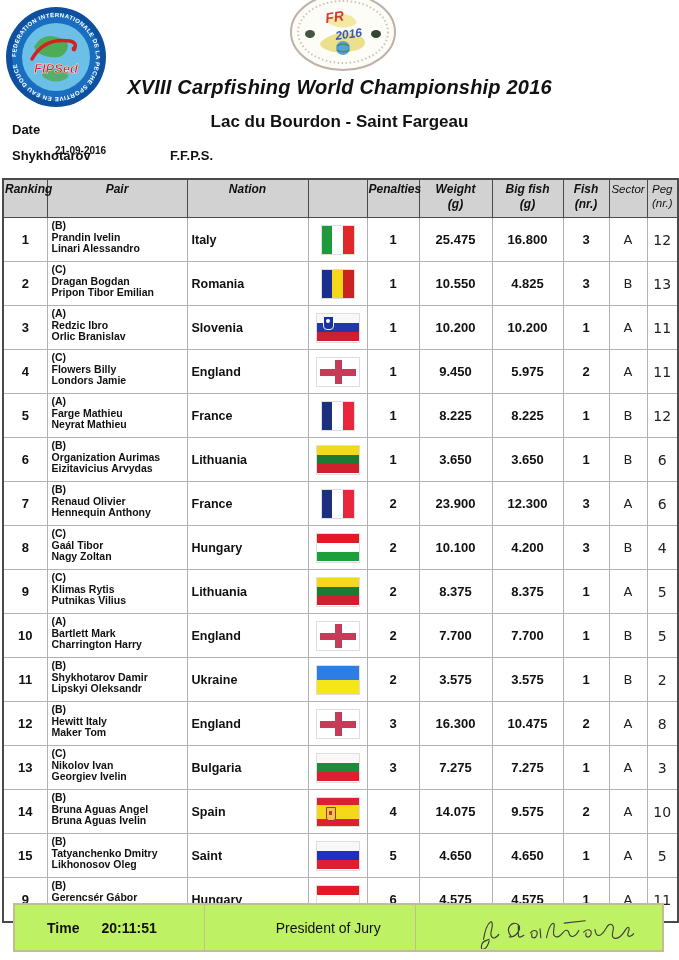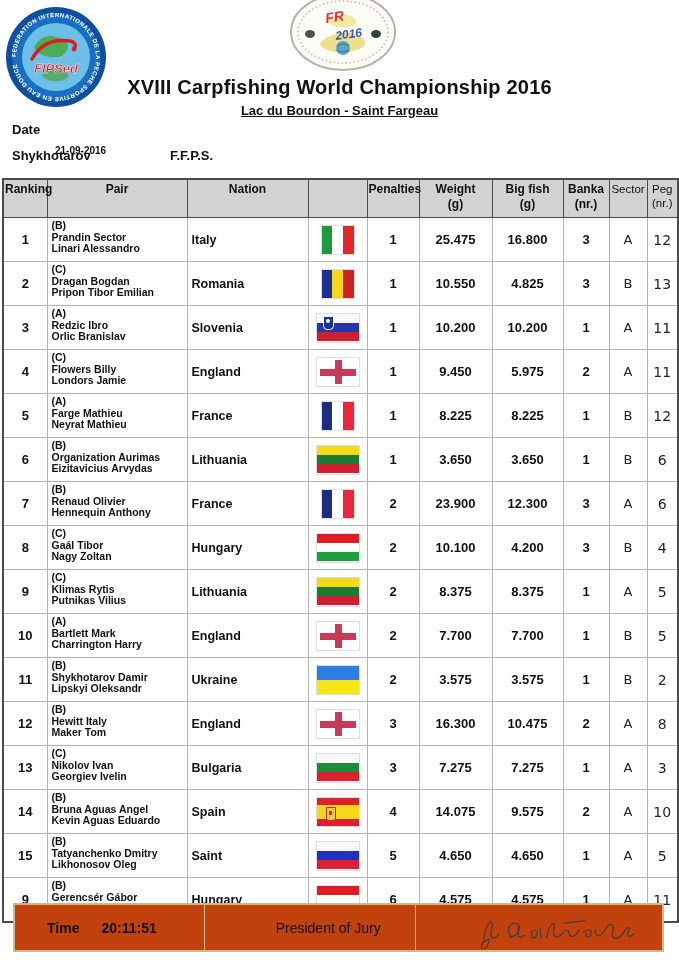--- a/index.html
+++ b/index.html
@@ -4,34 +4,34 @@
 <style>
   html,body{margin:0;padding:0;background:#fff;}
   .page{
     position:relative;width:679px;height:960px;margin:0 auto;background:#ffffff;
     font-family:"Liberation Sans",sans-serif;color:#111;overflow:hidden;
   }
   
   .fipsed-logo{position:absolute;left:4px;top:4px;width:104px;height:106px;}
   .event-logo{position:absolute;left:288px;top:-10px;width:110px;height:84px;}
   .doc-title{position:absolute;top:76px;left:0;width:100%;text-align:center;
-    font-size:20px;font-weight:bold;letter-spacing:.2px;}
-  .doc-subtitle{position:absolute;top:103px;left:0;width:100%;text-align:center;
-    font-size:13px;font-weight:bold;text-decoration:underline;}
+    font-size:20px;font-weight:bold;letter-spacing:.2px;font-style:italic;}
+  .doc-subtitle{position:absolute;top:112px;left:0;width:100%;text-align:center;
+    font-size:17px;font-weight:bold;}
   .date-label{position:absolute;left:12px;top:122px;font-size:13px;font-weight:bold;}
   .date-value{position:absolute;left:55px;top:122px;font-size:10px;font-weight:bold;margin-top:23px;}
   .ranking-title{position:absolute;top:128px;left:0;width:100%;text-align:center;
     font-size:17px;font-weight:bold;letter-spacing:1px;word-spacing:9px;}
   .org-label{position:absolute;left:12px;top:148px;font-size:13px;font-weight:bold;}
   .org-value{position:absolute;left:170px;top:148px;font-size:13px;font-weight:bold;}
   
   table.ranking{position:absolute;left:2px;top:178px;width:675px;border-collapse:collapse;
     border:2px solid #4a4a4a;table-layout:fixed;}
   thead th{background:#d2d2d2;border:1px solid #4a4a4a;vertical-align:top;
-    padding:2px 1px 0 1px;font-size:12px;line-height:1.25;height:35px;font-weight:bold;}
+    padding:2px 1px 0 1px;font-size:12px;line-height:1.25;height:35px;font-weight:bold;font-style:italic;}
   thead th.thin{font-weight:normal;font-size:11.5px;}
   thead .h-sub{font-weight:inherit;}
   tbody td{border:1px solid #b2b2b2;height:41px;padding:0;vertical-align:middle;}
   td.c-rank{text-align:center;font-weight:bold;font-size:13px;}
   td.c-pair{vertical-align:top;padding:2px 0 0 4px;}
   .c-pair .group,.c-pair .name{font-weight:bold;font-size:10.5px;line-height:11.5px;
     white-space:nowrap;}
   td.c-nation{padding-left:4px;font-weight:bold;font-size:12.5px;}
   td.c-num{text-align:center;font-weight:bold;font-size:13px;}
   td.c-thin{text-align:center;font-weight:normal;font-size:13px;color:#222;
@@ -51,21 +51,21 @@
   .si-shield{left:6px;top:2px;width:9px;height:12px;background:#16339e;
     border:1px solid #f4f4f4;border-radius:0 0 4px 4px;}
   .si-shield::after{content:"";position:absolute;left:2px;top:2px;width:4px;height:4px;
     background:#fff;border-radius:50%;}
   .es-crest{left:9px;top:9px;width:8px;height:12px;background:#e8c84a;
     border:1px solid #a83028;border-radius:0 0 3px 3px;}
   .es-crest::after{content:"";position:absolute;left:2px;top:3px;width:3px;height:4px;
     background:#c23a2e;}
   
   .footer-box{position:absolute;left:13px;top:903px;width:647px;height:45px;
-    border:2px solid #c6bd8f;display:flex;background:#c2410c;gap:36px;}
+    border:2px solid #c6bd8f;display:flex;background:#bef264;gap:36px;}
   .footer-cell{box-sizing:border-box;display:flex;align-items:center;}
   .cell-time{width:219px;border-right:1px solid #c6bd8f;padding-left:32px;}
   .cell-president{width:206px;border-right:1px solid #c6bd8f;justify-content:center;}
   .cell-signature{flex:1;justify-content:center;}
   .time-label{font-size:14px;font-weight:bold;margin-right:22px;}
   .time-value{font-size:14px;font-weight:bold;}
   .president-label{font-size:14px;font-weight:normal;}
 </style>
 </head>
 <body>
@@ -145,38 +145,38 @@
           </th>
           <th>
             <div class="h-label">Weight</div>
             <div class="h-sub">(g)</div>
           </th>
           <th>
             <div class="h-label">Big fish</div>
             <div class="h-sub">(g)</div>
           </th>
           <th>
-            <div class="h-label">Banka</div>
+            <div class="h-label">Fish</div>
             <div class="h-sub">(nr.)</div>
           </th>
           <th class="thin">
             <div class="h-label">Sector</div>
           </th>
           <th class="thin">
             <div class="h-label">Peg</div>
             <div class="h-sub">(nr.)</div>
           </th>
         </tr>
       </thead>
     <tbody id="table-body">
         <tr>
       <td class="c-rank">1</td>
       <td class="c-pair">
         <div class="group">(B)</div>
-        <div class="name">Prandin Sector</div>
+        <div class="name">Prandin Ivelin</div>
         <div class="name">Linari Alessandro</div>
       </td>
       <td class="c-nation">Italy</td>
       <td class="c-flag">
             <div class="flag v">
               <div class="stripe" style="background: rgb(30, 154, 60);"></div>
               <div class="stripe" style="background: rgb(255, 255, 255);"></div>
               <div class="stripe" style="background: rgb(224, 40, 40);"></div>
             </div>
           </td>
@@ -455,21 +455,21 @@
       <td class="c-num">7.275</td>
       <td class="c-num">1</td>
       <td class="c-thin">A</td>
       <td class="c-thin c-peg">3</td>
     </tr>
         <tr>
       <td class="c-rank">14</td>
       <td class="c-pair">
         <div class="group">(B)</div>
         <div class="name">Bruna Aguas Angel</div>
-        <div class="name">Kevin Aguas Eduardo</div>
+        <div class="name">Bruna Aguas Ivelin</div>
       </td>
       <td class="c-nation">Spain</td>
       <td class="c-flag">
             <div class="flag h">
               <div class="stripe" style="background: rgb(221, 32, 48); flex: 1 1 0%;"></div>
               <div class="stripe" style="background: rgb(245, 216, 23); flex: 2 1 0%;"></div>
               <div class="stripe" style="background: rgb(221, 32, 48); flex: 1 1 0%;"></div>
               <div class="emblem es-crest"></div>
             </div>
           </td>

